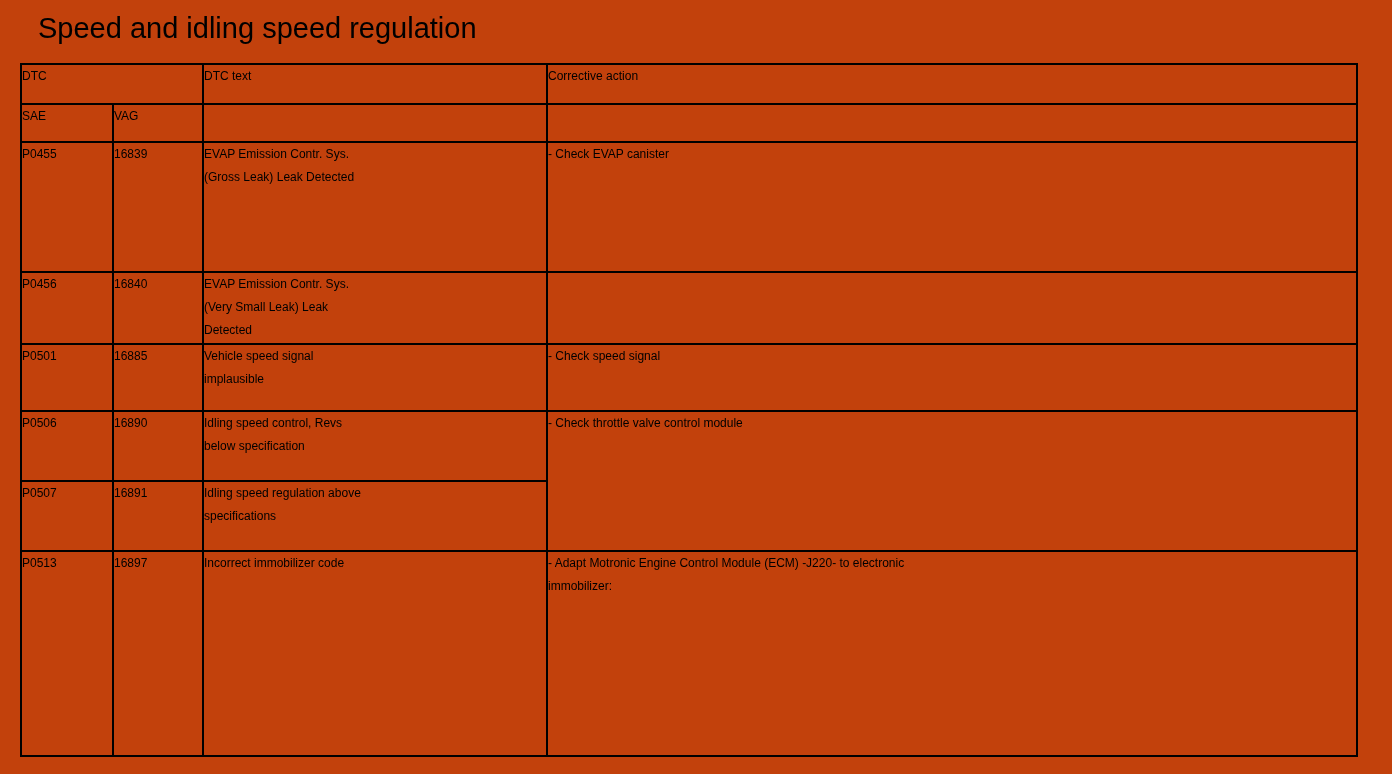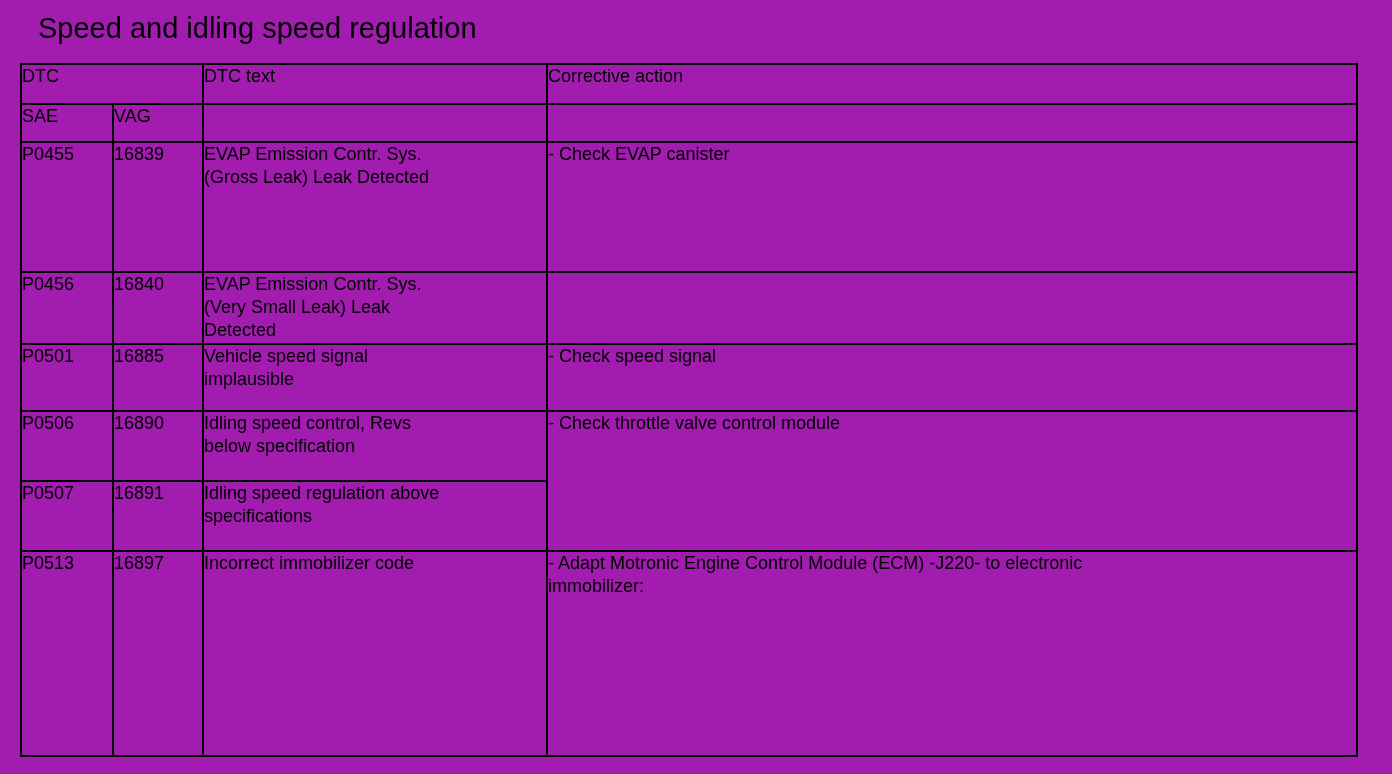--- a/index.html
+++ b/index.html
@@ -11,21 +11,21 @@
     width: 1392px;
     height: 774px;
     font-family: "Liberation Sans", sans-serif;
     color: #000000;
     overflow: hidden;
   }
   .page {
     position: relative;
     width: 1392px;
     height: 774px;
-    background: #a21caf;
+    background: #c2410c;
   }
   .doc-title {
     position: absolute;
     left: 38px;
     top: 11px;
     font-size: 29px;
     font-weight: 400;
     line-height: 34px;
     letter-spacing: 0px;
     white-space: nowrap;
@@ -35,21 +35,21 @@
     left: 20px;
     top: 63px;
     width: 1336px;
     border-collapse: collapse;
     table-layout: fixed;
   }
   .dtc-table td, .dtc-table th {
     border: 2px solid #000000;
     padding: 0;
     vertical-align: top;
-    font-size: 18px;
+    font-size: 12px;
     line-height: 23px;
     font-weight: 400;
     text-align: left;
   }
   .col-sae  { width: 92px; }
   .col-vag  { width: 90px; }
   .col-text { width: 344px; }
   .col-corr { width: 810px; }
 
   .hdr {

